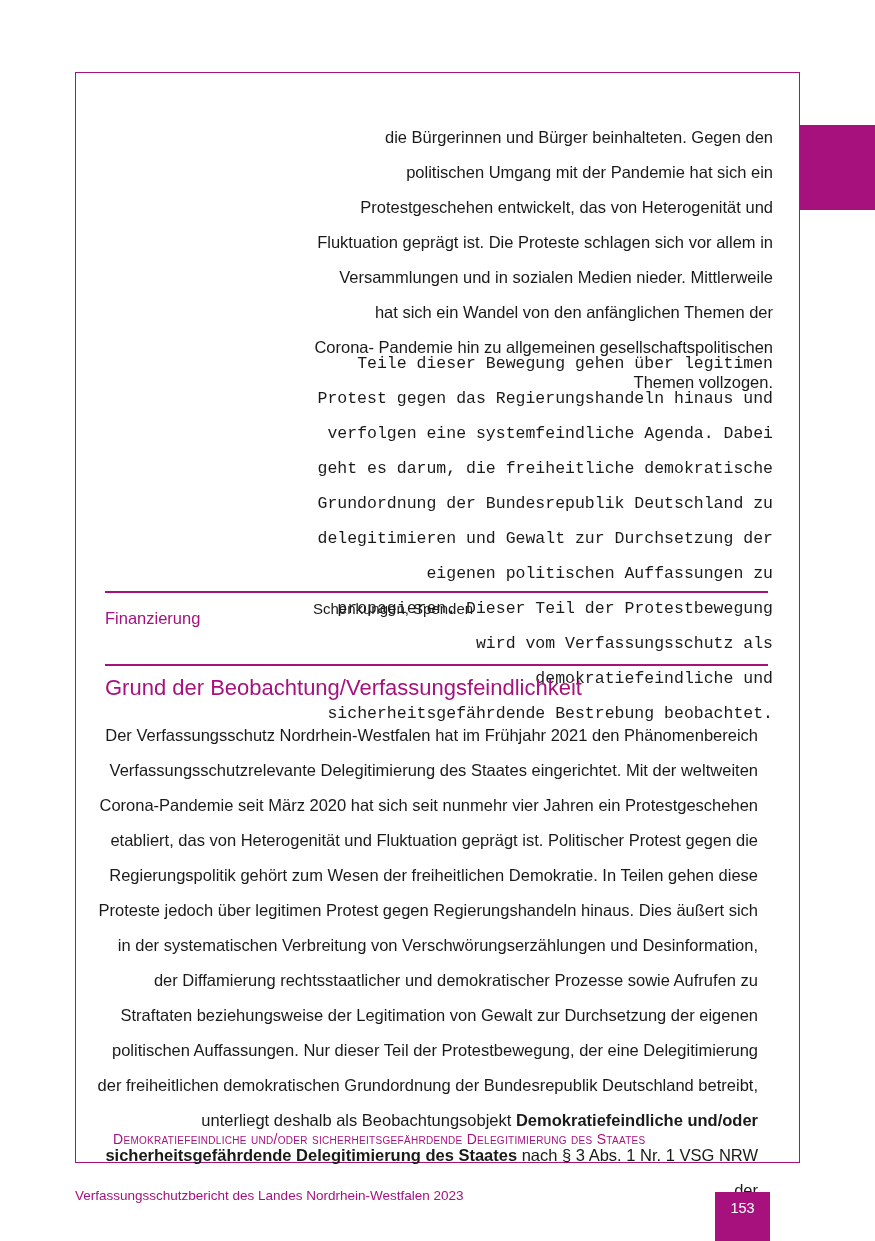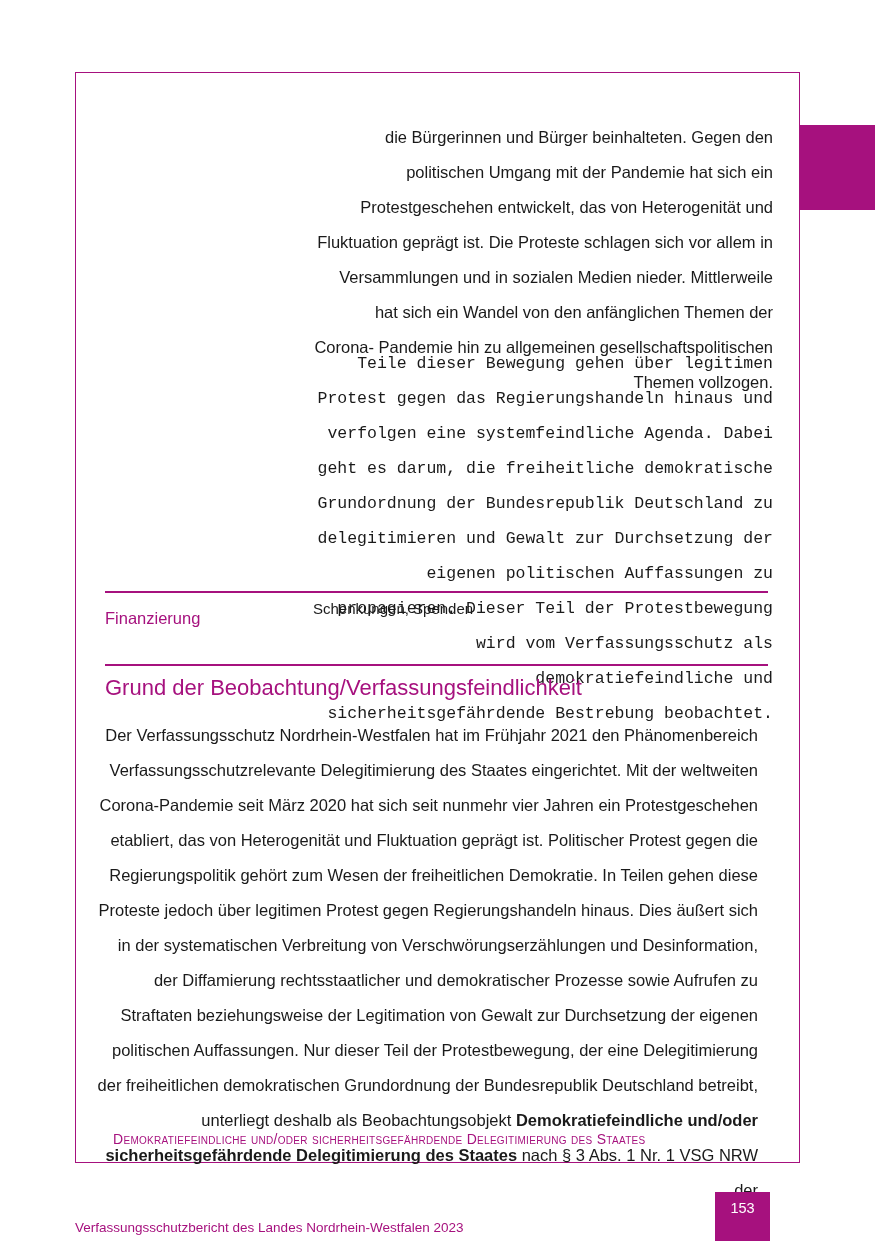--- a/index.html
+++ b/index.html
@@ -72,21 +72,21 @@
     background: var(--accent);
     text-align: center;
   }
   .page-number {
     display: inline-block;
     margin-top: 8px;
     color: #ffffff;
     font-size: 14.5px;
   }
   .bottom-caption {
-    position: absolute; left: 75px; top: 1220px;
+    position: absolute; left: 75px; top: 1188px;
     font-size: 13.5px;
     color: var(--accent);
   }
 </style>
 </head>
 <body>
 
 <div class="page-root">
 
   <div class="frame"></div>

